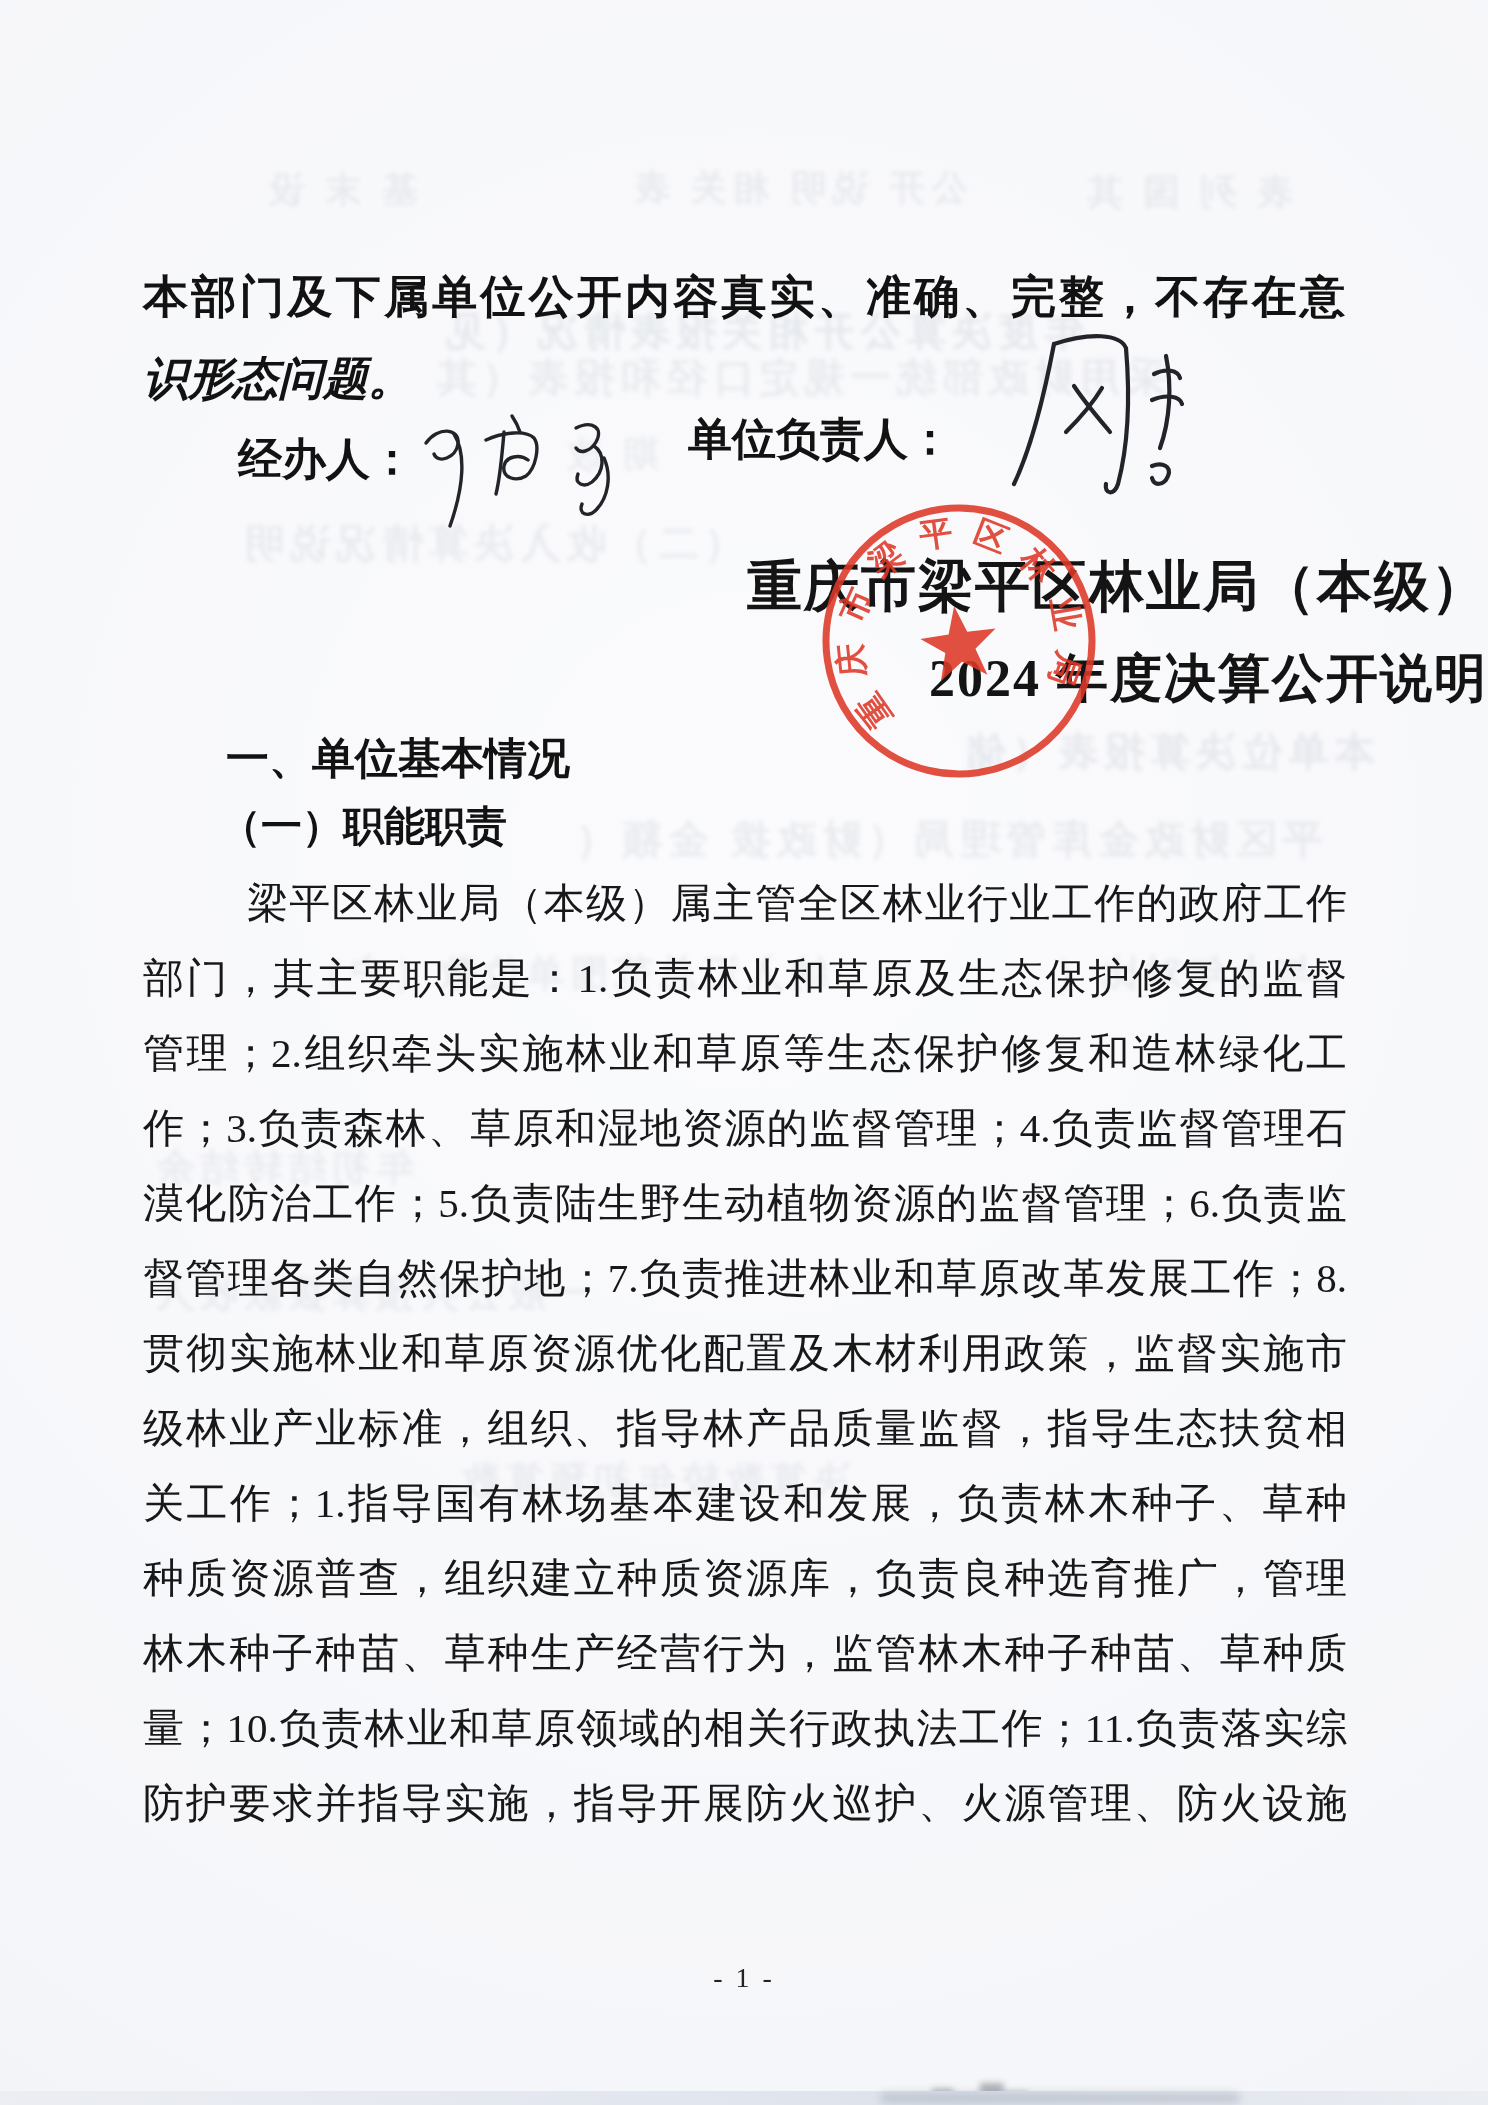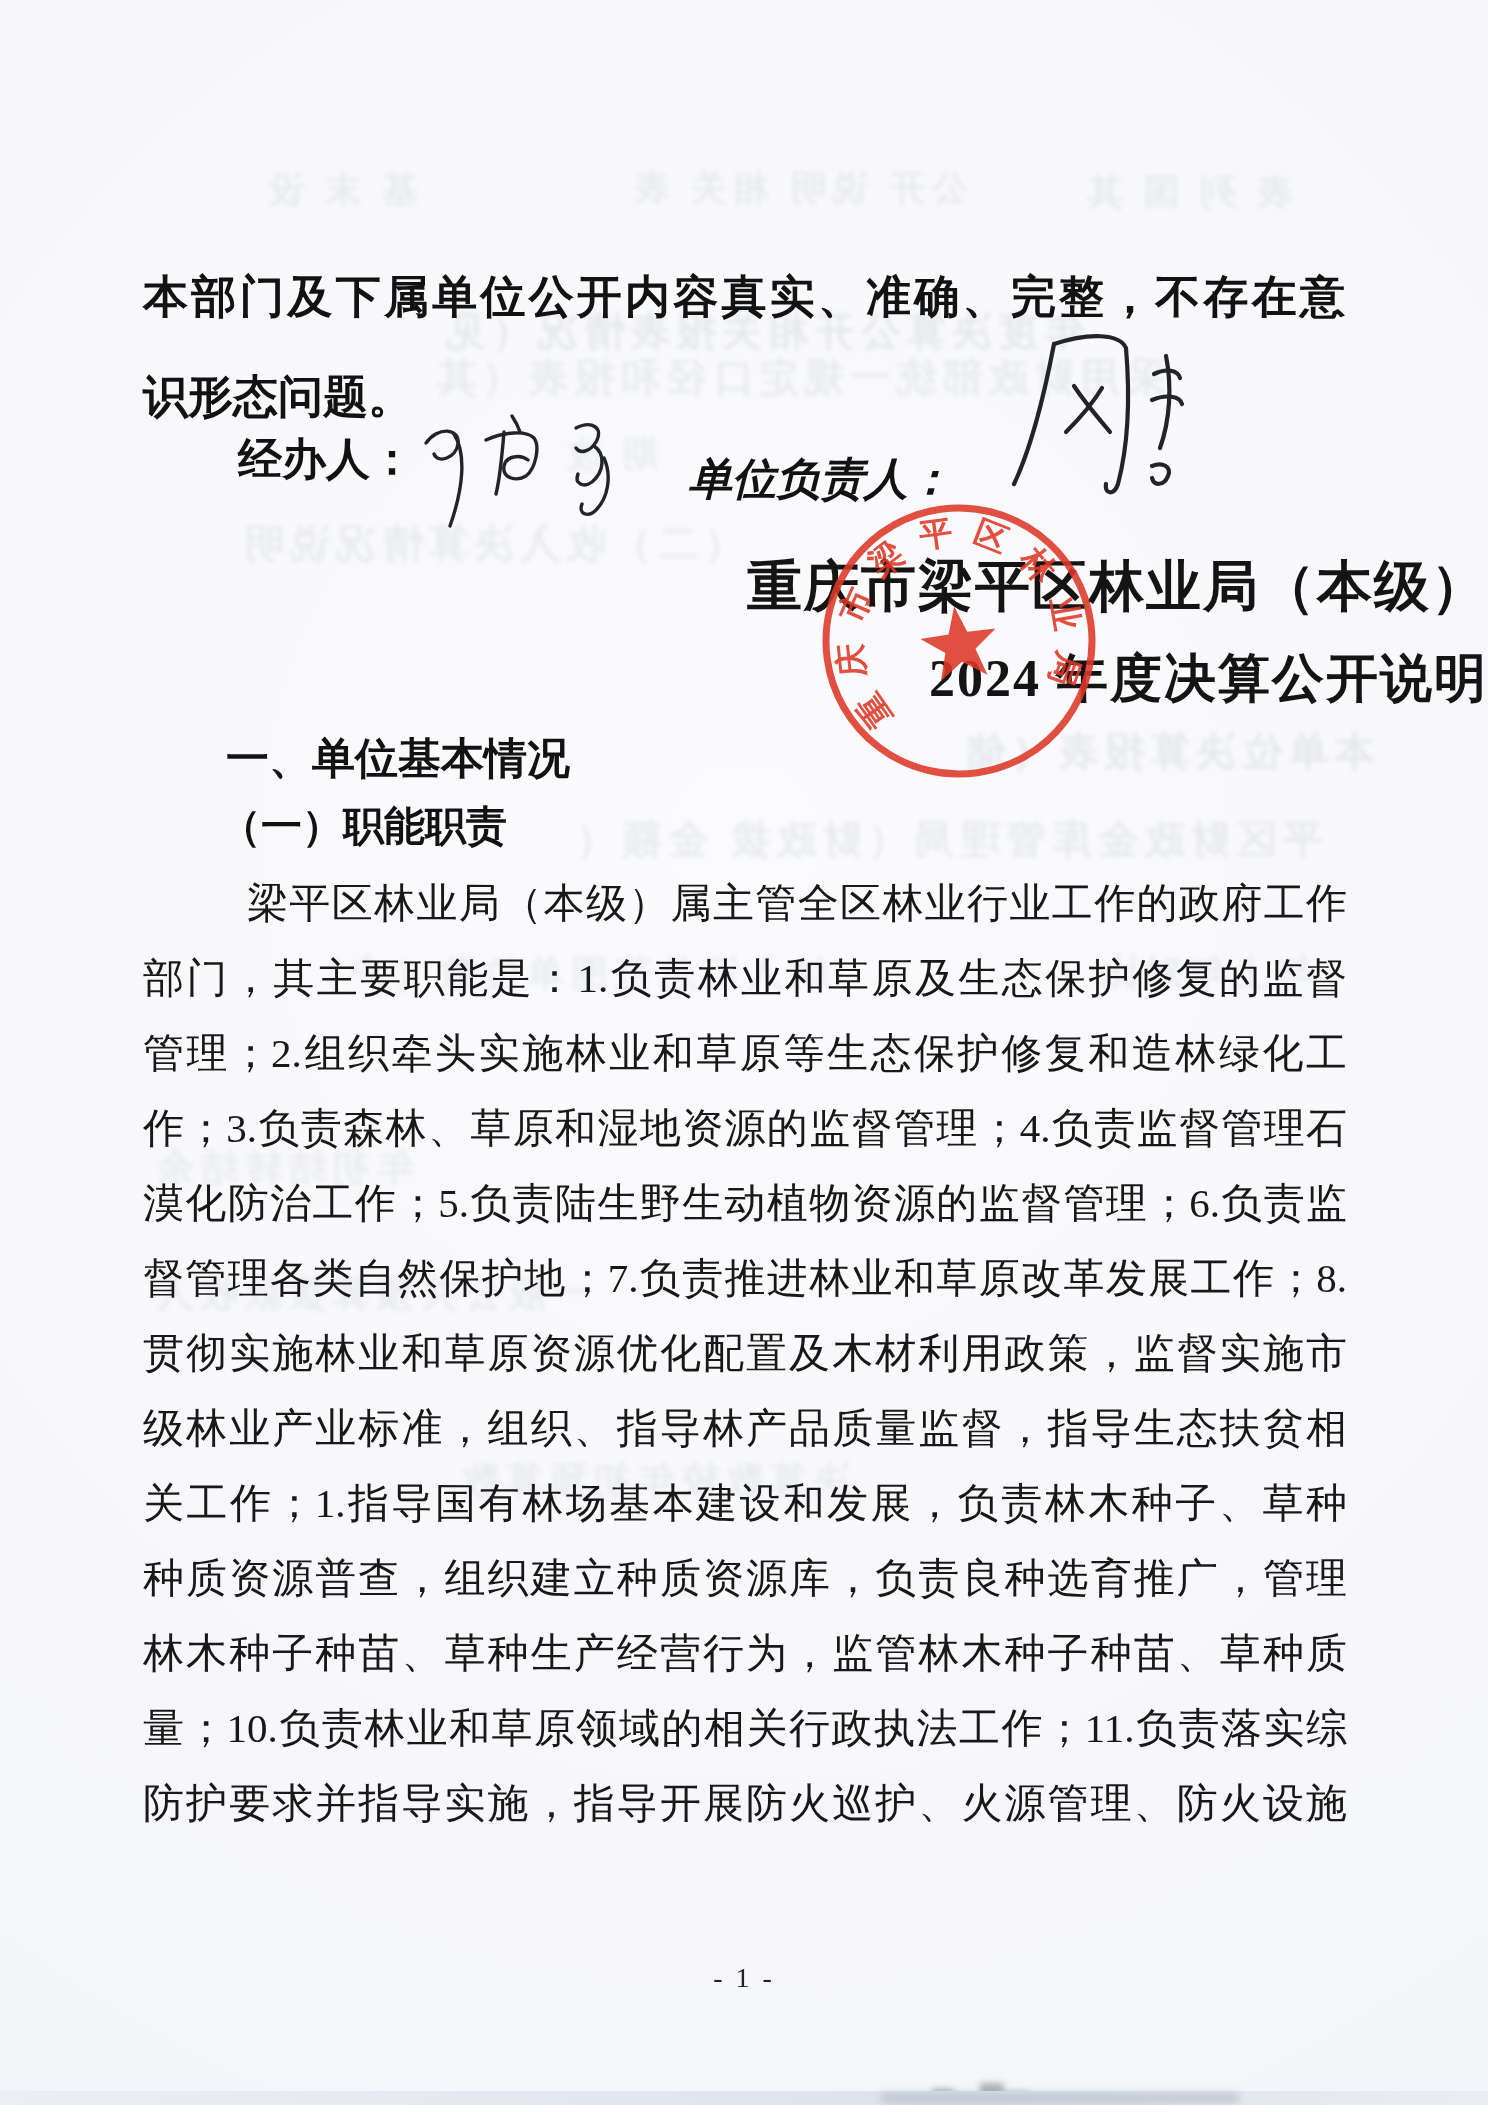--- a/index.html
+++ b/index.html
@@ -27,28 +27,28 @@
     pointer-events:none;
   }
   .ghost.dark{ color:#2a2f36; filter:blur(3px); letter-spacing:2px; }
 
   .decl-line{
     position:absolute;left:143px;width:1202px;height:62px;
     font-size:45px;font-weight:700;line-height:62px;
     color:#121212;
   }
   .decl-line.l1{ top:266px; text-align:justify; text-align-last:justify; }
-  .decl-line.l2{ top:366px; }
+  .decl-line.l2{ top:348px;font-style:italic; }
 
   .sig-label{
     position:absolute;
     font-size:44px;font-weight:700;color:#121212;white-space:nowrap;
   }
   .sig-label.handler{ left:238px; top:430px; }
-  .sig-label.head{ left:688px; top:450px;font-style:italic; }
+  .sig-label.head{ left:688px; top:410px; }
 
   .sig-svg{ position:absolute; }
   .sig-svg path{ fill:none; stroke:#22242a; stroke-width:3.4; stroke-linecap:round; stroke-linejoin:round; }
   .sig1{ left:408px; top:398px; width:240px; height:140px; }
   .sig2{ left:1002px; top:316px; width:200px; height:190px; }
   .sig2 path{ stroke-width:4.2; }
 
   .title-line{
     position:absolute;left:0;width:1488px;text-align:right;
     font-weight:700;color:#141414;letter-spacing:2px;white-space:nowrap;

